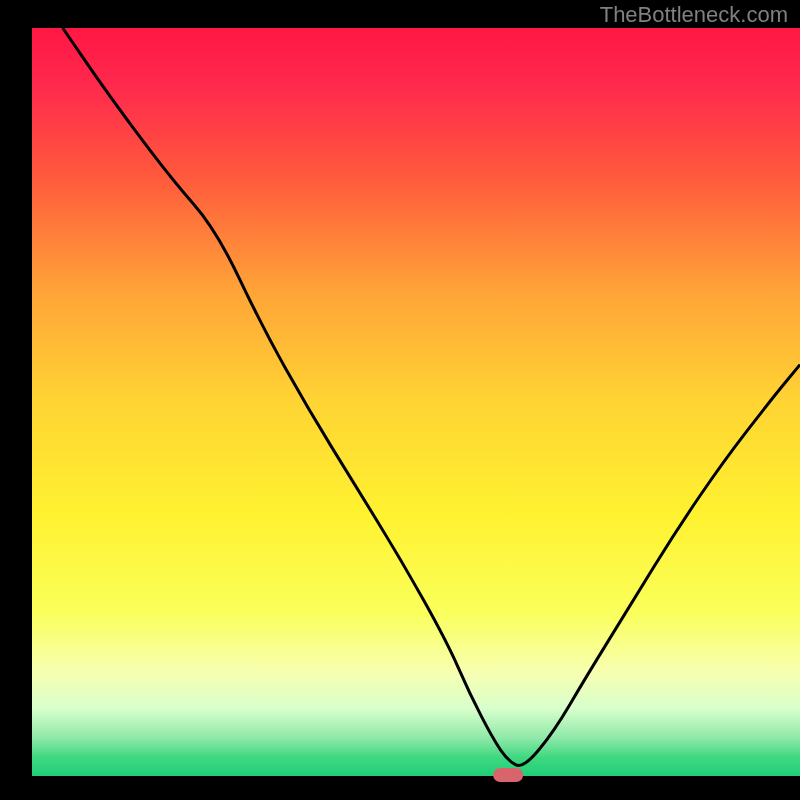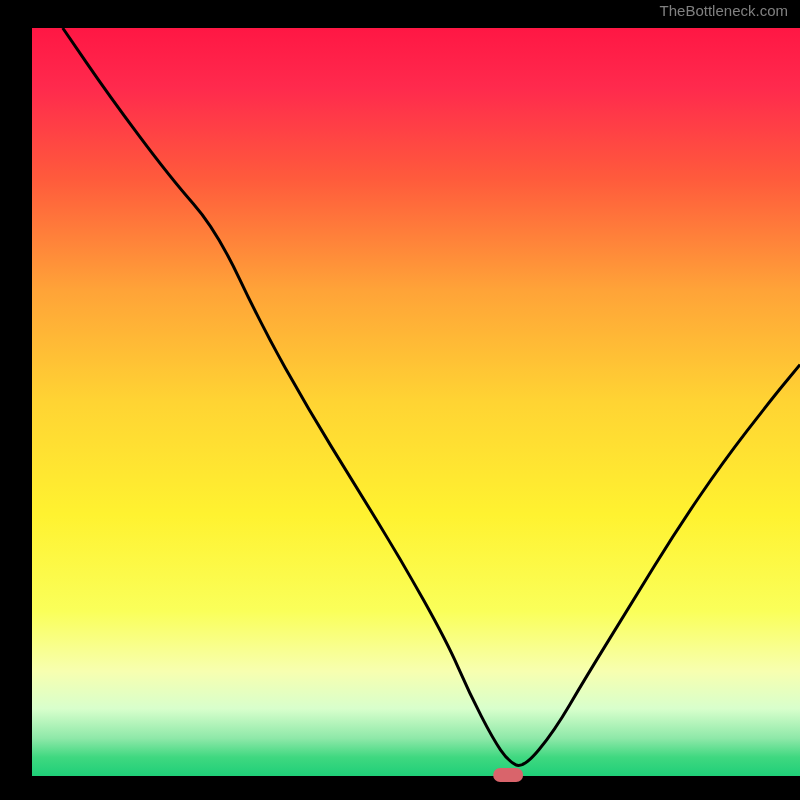--- a/index.html
+++ b/index.html
@@ -12,21 +12,21 @@
     width: 800px;
     height: 800px;
     position: relative;
     box-sizing: border-box;
   }
   .watermark {
     position: absolute;
     top: 2px;
     right: 12px;
     color: #808080;
-    font-size: 15px;
+    font-size: 22px;
     font-family: Arial, sans-serif;
     z-index: 10;
   }
   svg.chart-svg {
     display: block;
   }
 </style>
 </head>
 <body>
 

